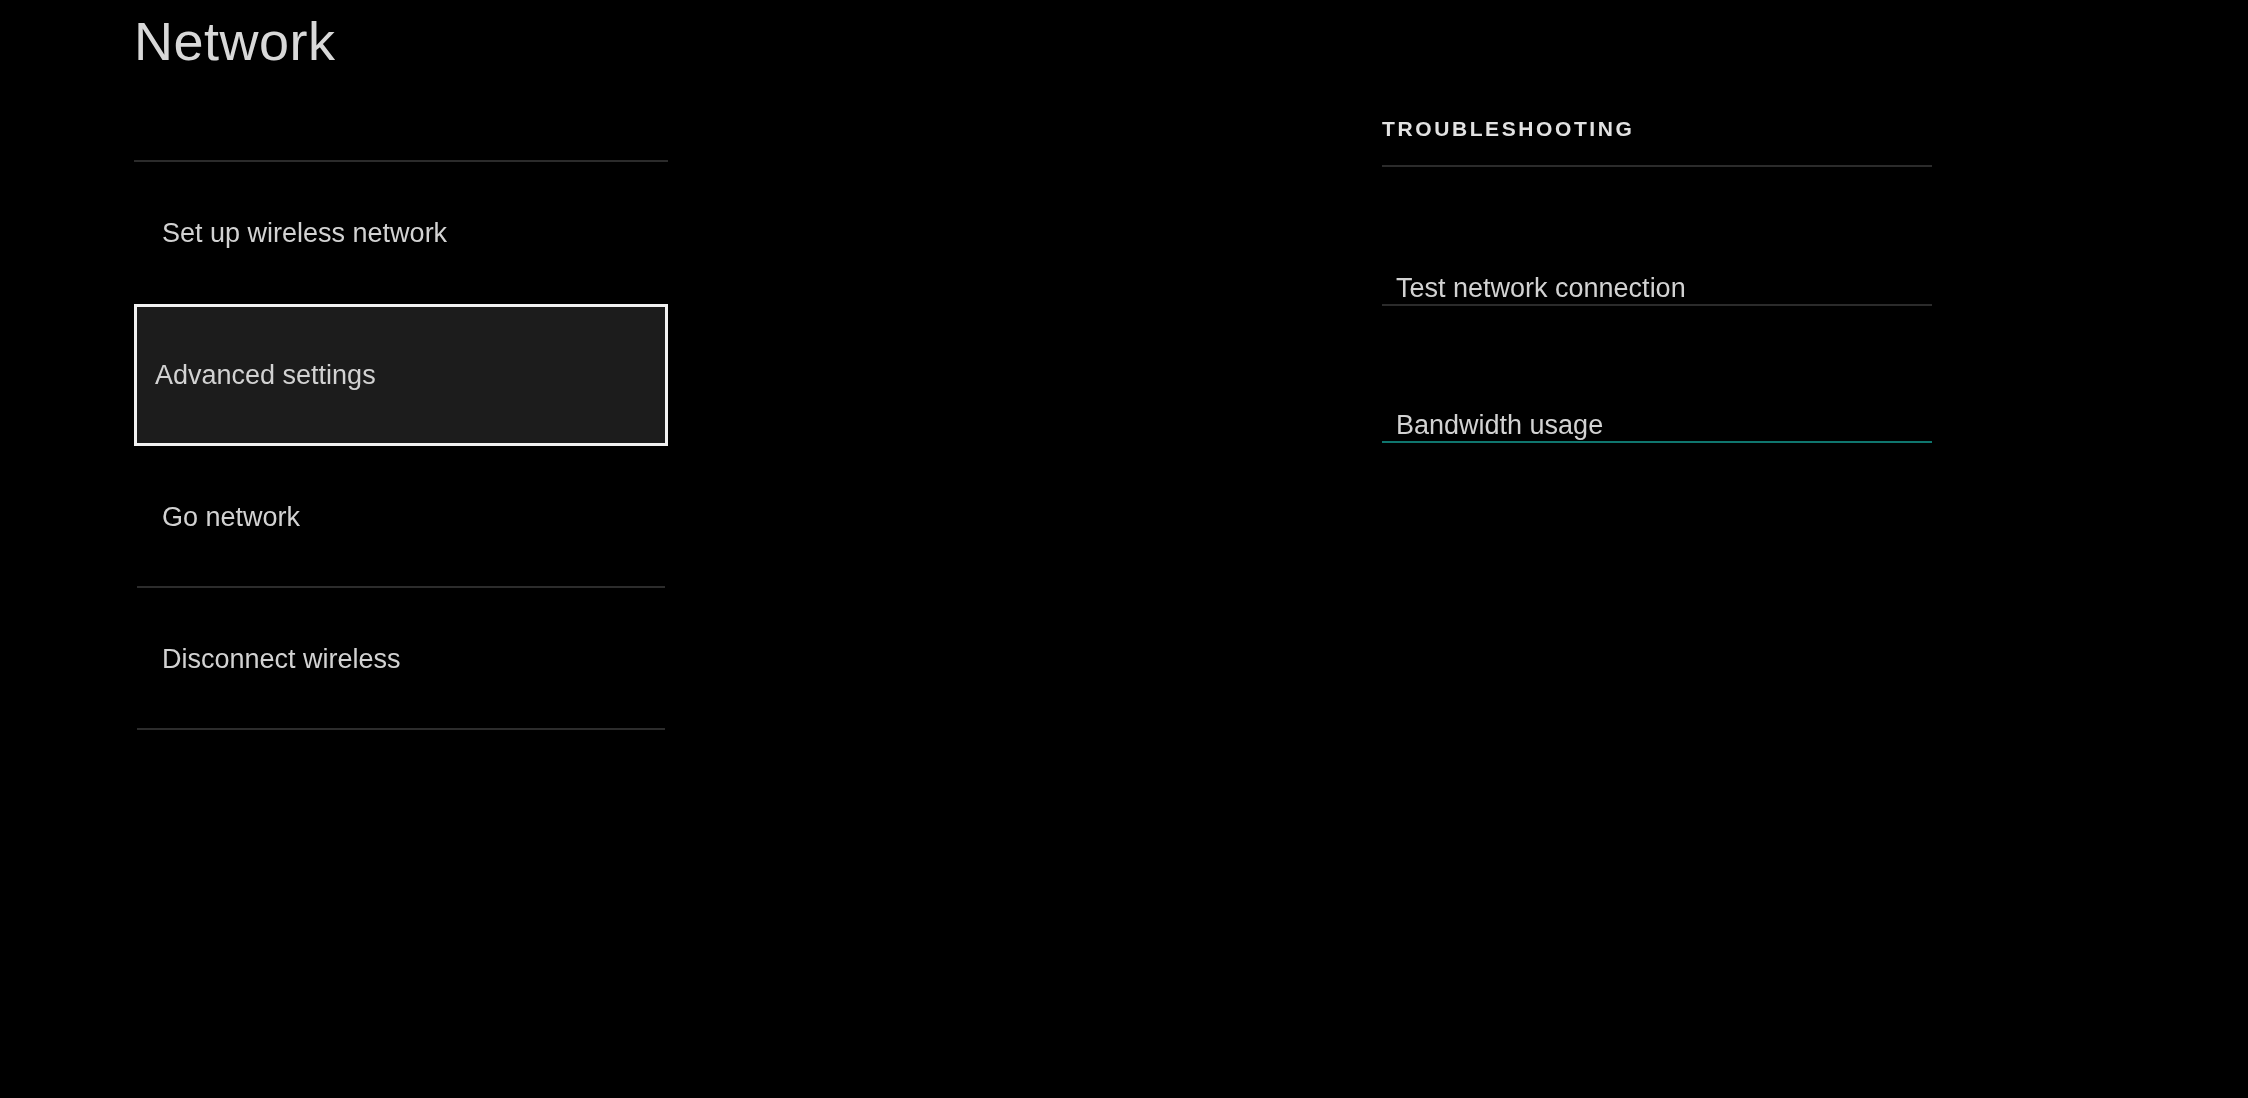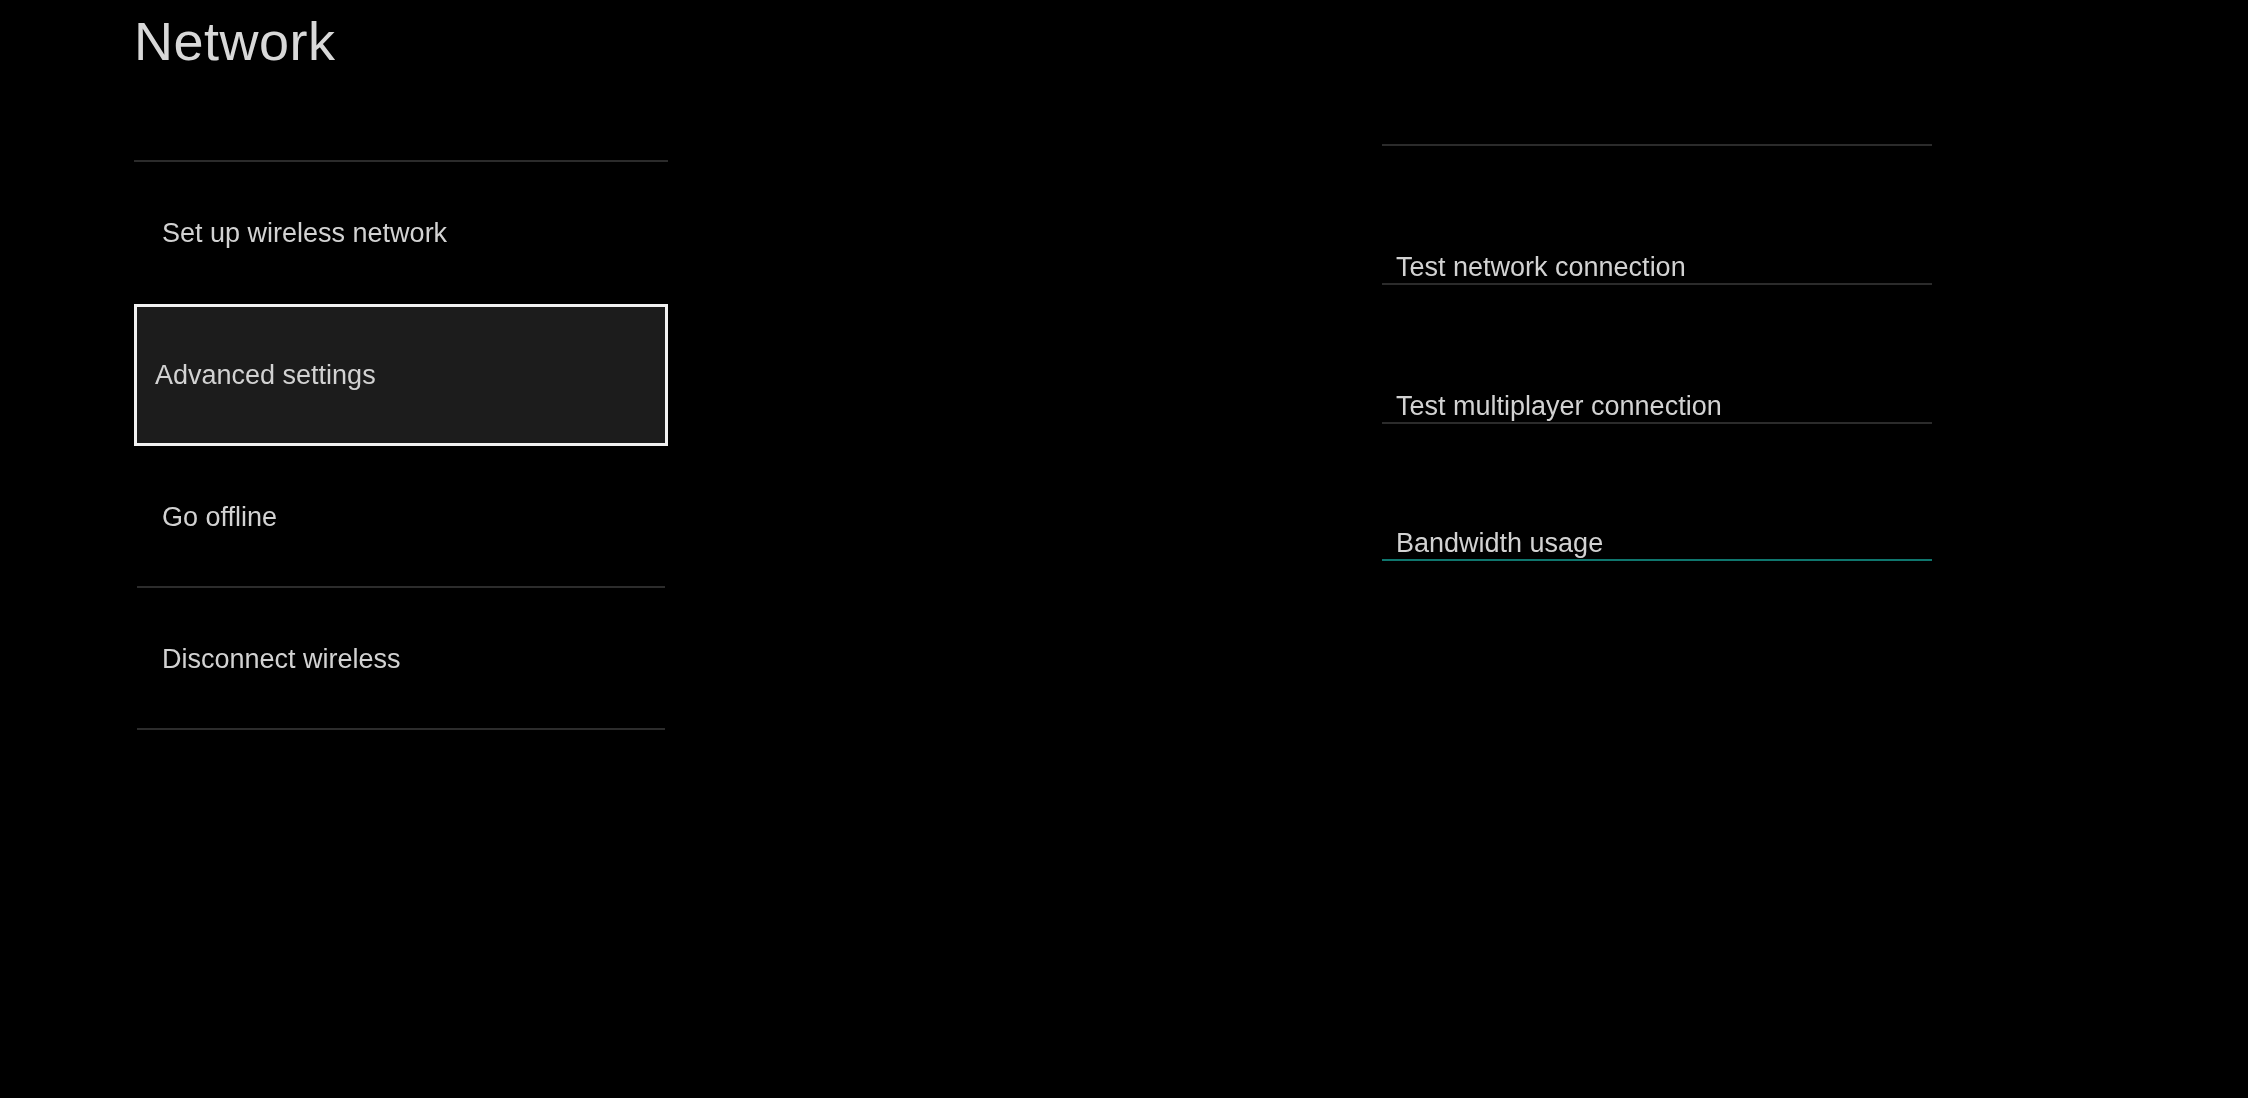--- a/index.html
+++ b/index.html
@@ -181,37 +181,35 @@
   <div class="col-left">
     <div class="rule"></div>
     <ul class="menu-list">
       <li class="menu-item">
         <span class="menu-label">Set up wireless network</span>
       </li>
       <li class="menu-item selected">
         <span class="menu-label">Advanced settings</span>
       </li>
       <li class="menu-item with-rule">
-        <span class="menu-label">Go offline</span>
+        <span class="menu-label">Go network</span>
       </li>
       <li class="menu-item with-rule">
         <span class="menu-label">Disconnect wireless</span>
       </li>
     </ul>
   </div>
 
 
   <div class="col-right">
+    <div class="section-heading">TROUBLESHOOTING</div>
 
     <ul class="trouble-list">
       <li class="trouble-item">
         <span>Test network connection</span>
       </li>
       <li class="trouble-item">
-        <span>Test multiplayer connection</span>
-      </li>
-      <li class="trouble-item">
         <span>Bandwidth usage</span>
       </li>
     </ul>
   </div>
 
 </div>
 
 </body></html>

